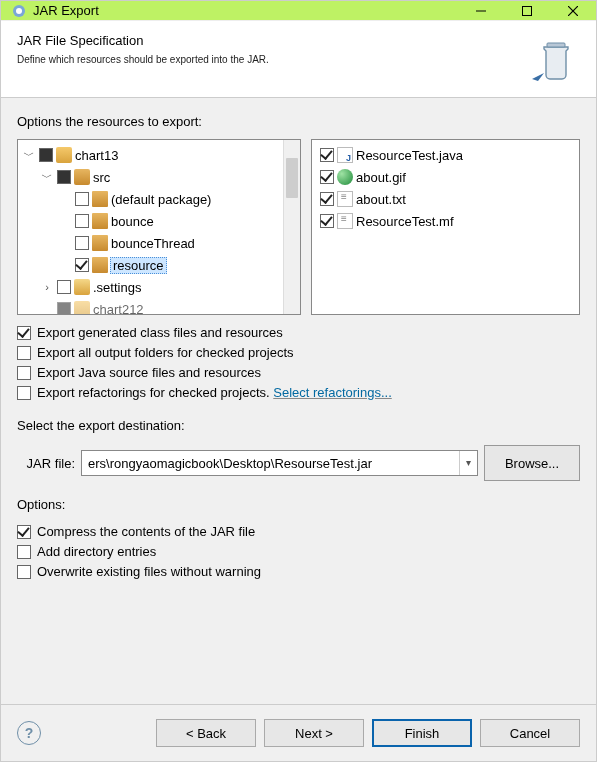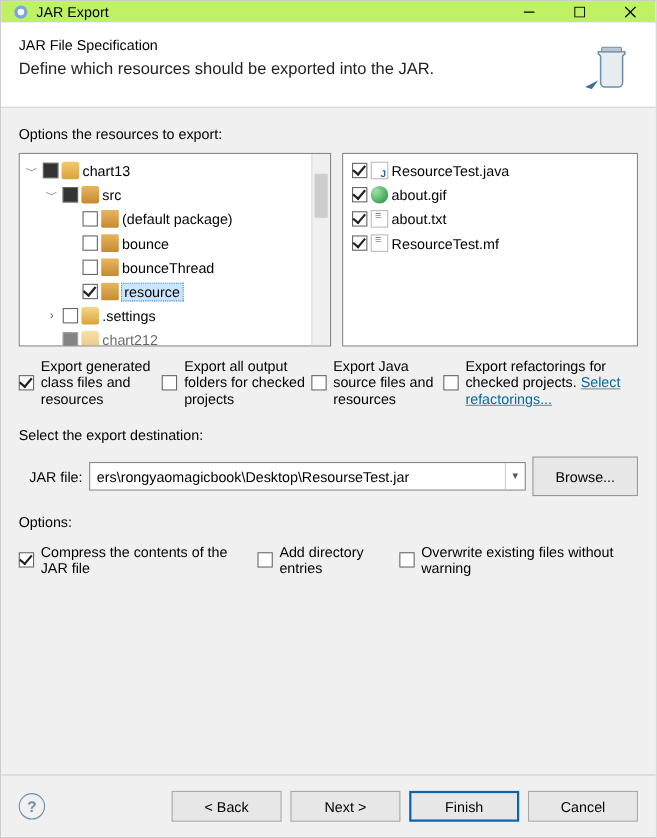--- a/index.html
+++ b/index.html
@@ -8,21 +8,21 @@
 
   .titlebar { height: 20px; display: flex; align-items: center; padding: 0 0 0 10px; background: #bef264; border-bottom: 1px solid #eee; }
   .titlebar .icon { width: 16px; height: 16px; margin-right: 6px; }
   .titlebar .title { flex: 1; font-size: 13px; }
   .titlebar .winbtn { width: 46px; height: 31px; display: flex; align-items: center; justify-content: center; }
   .titlebar .winbtn svg { stroke: #000; }
 
   .banner { background: #fff; padding: 12px 16px 16px 16px; border-bottom: 1px solid #ccc; display: flex; align-items: flex-start; }
   .banner .txt { flex: 1; }
   .banner h1 { margin: 0 0 6px 0; font-size: 13px; font-weight: 400; }
-  .banner p { margin: 0; font-size: 15px; color: #222; }
+  .banner p { margin: 0; font-size: 10px; color: #222; }
   .banner .jar { width: 48px; height: 48px; margin-left: 10px; }
 
   .content { flex: 1; background: #f0f0f0; padding: 14px 16px 10px 16px; display: flex; flex-direction: column; gap: 8px; overflow: hidden; }
 
   .label { font-size: 13px; margin: 2px 0; }
 
   .panes { display: flex; gap: 10px; height: 176px; }
   .pane { border: 1px solid #888; background: #fff; overflow: hidden; position: relative; }
   .pane.left { width: 284px; display: flex; }
   .pane.right { flex: 1; padding: 4px 6px; }
@@ -35,21 +35,21 @@
   .node { display: flex; align-items: center; height: 22px; gap: 3px; white-space: nowrap; font-size: 13px; }
   .twist { width: 14px; height: 14px; display: inline-flex; align-items: center; justify-content: center; color: #555; font-size: 11px; }
   .twist.blank { visibility: hidden; }
   .cb { width: 14px; height: 14px; border: 1px solid #666; background: #fff; position: relative; flex-shrink: 0; }
   .cb.filled { background: #333; }
   .cb.chk::after { content: ""; position: absolute; left: 2px; top: -1px; width: 5px; height: 9px; border: solid #222; border-width: 0 2px 2px 0; transform: rotate(40deg); }
   .ico { width: 16px; height: 16px; flex-shrink: 0; }
   .filelist .node { padding-left: 2px; }
   .selected { background: #cde6ff; border: 1px dotted #4a90d9; padding: 0 2px; margin-left: -1px; }
 
-  .opts { display: flex; flex-direction: row; gap: 5px; margin-top: 2px; }
+  .opts { display: flex; flex-direction: column; gap: 5px; margin-top: 2px; }
   .optrow { display: flex; align-items: center; gap: 6px; font-size: 13px; }
   .link { color: #0369a1; text-decoration: underline; text-decoration-color: #888; cursor: pointer; }
 
   .destrow { display: flex; align-items: center; gap: 6px; margin-top: 2px; }
   .destrow .lbl { width: 58px; text-align: right; }
   .destrow .combo { flex: 1; height: 26px; border: 1px solid #888; background: #fff; display: flex; align-items: center; }
   .destrow .combo input { flex: 1; border: none; padding: 0 6px; font-size: 13px; outline: none; background: transparent; }
   .destrow .combo .dd { width: 18px; text-align: center; color: #555; border-left: 1px solid #ccc; height: 100%; line-height: 24px; font-size: 10px; }
   .browse { width: 96px; height: 36px; border: 1px solid #999; background: #e7e7e7; font-size: 13px; }
 

